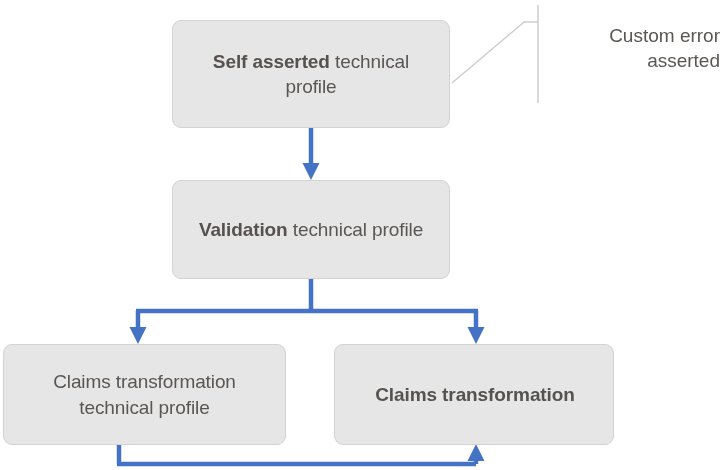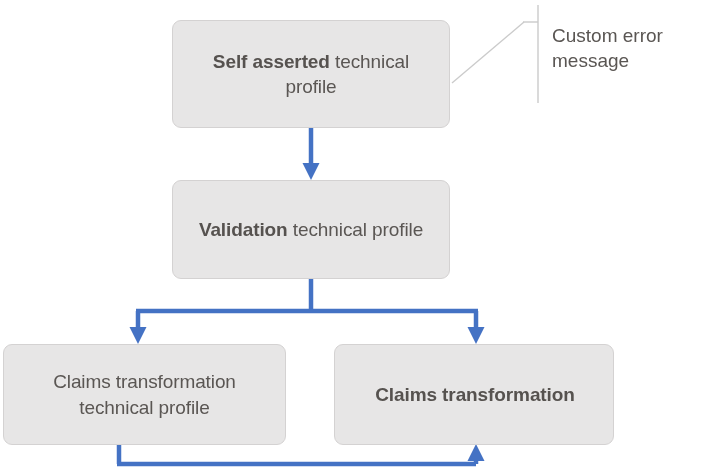--- a/index.html
+++ b/index.html
@@ -85,21 +85,21 @@
     height: 101px;
     padding-left: 16px;
   }
 
   
   #callout-label {
     position: absolute;
     left: 552px;
     top: 23px;
     width: 168px;
-    text-align: left;
+    text-align: right;
     color: #5A5653;
     font-size: 19px;
     line-height: 1.34;
   }
 </style>
 </head>
 <body>
 
 <div id="diagram-canvas">
 
@@ -144,16 +144,16 @@
   <div class="process-box" id="box-claims-transformation-tp">
     <span class="box-text"><span>Claims transformation technical profile</span></span>
   </div>
 
   <div class="process-box" id="box-claims-transformation">
     <span class="box-text"><b>Claims transformation</b></span>
   </div>
 
   <div id="callout-label">
     <span>Custom error</span><br>
-    <span>message</span>
+    <span>asserted</span>
   </div>
 
 </div>
 
 </body></html>

